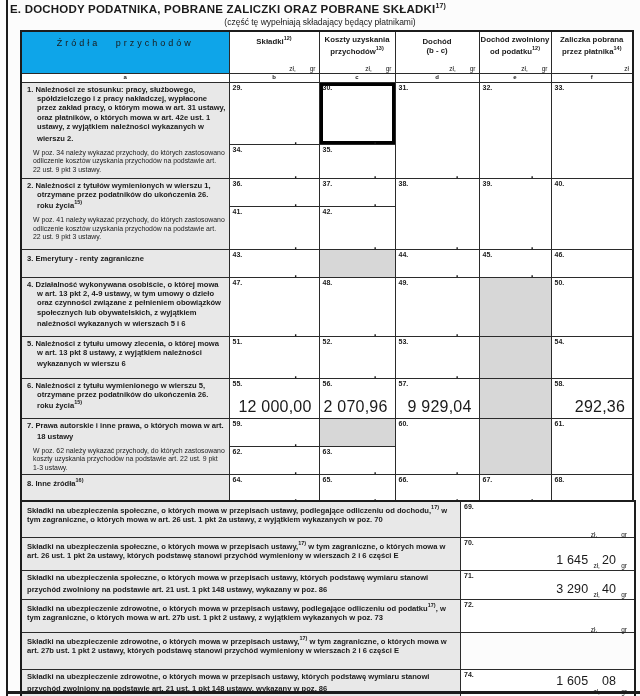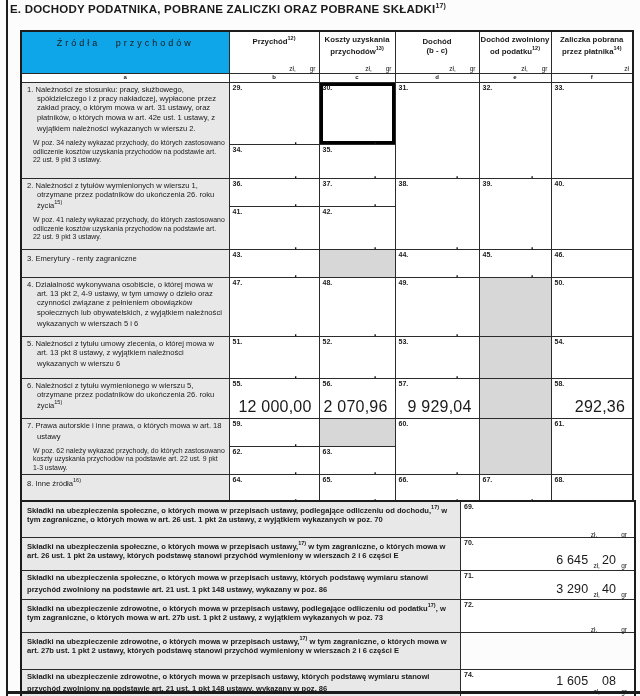--- a/index.html
+++ b/index.html
@@ -11,21 +11,21 @@
   .ptitle{position:absolute;left:10px;top:2px;font-size:11.5px;font-weight:bold;letter-spacing:.2px;}
   .ptitle sup{font-size:7px;font-weight:bold;}
   .psub{position:absolute;left:0;top:17px;width:640px;text-align:center;font-size:8.5px;}
 
   table.main{position:absolute;left:20px;top:30px;width:612px;border-collapse:collapse;table-layout:fixed;}
   table.main td{border:1px solid #2b2b2b;padding:0;vertical-align:top;position:relative;overflow:hidden;}
   table.main{border:2px solid #1c1c1c;}
 
   
   td.lab{background:#e8e8e8;}
-  .rl{font-size:7.6px;font-weight:normal;line-height:1.25;padding:2px 3px 0 5px;}
+  .rl{font-size:7.6px;font-weight:bold;line-height:1.25;padding:2px 3px 0 5px;}
   .rl .hang{display:block;padding-left:10px;text-indent:-10px;}
   .rl sup{font-size:5.5px;}
   .note{font-size:6.9px;font-weight:normal;line-height:1.2;padding:6px 3px 1px 11px;}
 
   
   td.mc{background:#fff;}
   td.blk{background:#d7d7d7;}
   .cn{position:absolute;top:1px;left:3px;font-size:7px;font-weight:bold;}
   .pc{position:absolute;bottom:-2px;right:24%;font-size:10px;font-weight:bold;}
   .val{position:absolute;bottom:2px;right:7px;font-size:16px;letter-spacing:.2px;}
@@ -56,36 +56,37 @@
   .units-only .u{margin-left:22px;}
   .under .u{top:9px;}
 </style>
 </head>
 <body>
 
 <div class="page">
   <div class="edge-left"></div>
 
   <div class="ptitle"><span>E. DOCHODY PODATNIKA, POBRANE ZALICZKI ORAZ POBRANE SKŁADKI</span><sup>17)</sup></div>
+  <div class="psub">(część tę wypełniają składający będący płatnikami)</div>
 
   <table class="main">
     <colgroup>
       <col style="width:208px">
         <col style="width:90px">
         <col style="width:76px">
       <col style="width:84px">
         <col style="width:72px">
         <col style="width:82px">
     </colgroup>
 
     <tbody>
         <tr style="height:42px">
       <td class="hsrc"><span class="src">Źródła przychodów</span></td>
       <td class="hcol">
-        <div class="hl"><span>Przychód</span><sup>12)</sup></div>
+        <div class="hl"><span>Składki</span><sup>12)</sup></div>
         <div class="hu">
               <span>zł,</span>
               <span>gr</span>
             </div>
       </td>
       <td class="hcol">
         <div class="hl"><span>Koszty uzyskania przychodów</span><sup>13)</sup></div>
         <div class="hu">
               <span>zł,</span>
               <span>gr</span>
@@ -369,21 +370,21 @@
             <span class="u">gr</span>
           </div>
       </div>
     </div>
 
     <div class="crow" style="height:32px">
       <div class="clab"><span>Składki na ubezpieczenia społeczne, o których mowa w przepisach ustawy,</span><sup>17)</sup><span> w tym zagraniczne, o których mowa w art. 26 ust. 1 pkt 2a ustawy, których podstawę stanowi przychód wymieniony w wierszach 2 i 6 części E</span></div>
       <div class="cval">
         <span class="cn">70.</span>
         <div class="cvline">
-            <span class="cnum">6 645</span>
+            <span class="cnum">1 645</span>
             <span class="u">zł,</span>
             <span class="cnum">20</span>
             <span class="u">gr</span>
           </div>
       </div>
     </div>
 
     <div class="crow" style="height:28px">
       <div class="clab"><span>Składki na ubezpieczenia społeczne, o których mowa w przepisach ustawy, których podstawę wymiaru stanowi przychód zwolniony na podstawie art. 21 ust. 1 pkt 148 ustawy, wykazany w poz. 86</span><sup></sup><span></span></div>
       <div class="cval">

